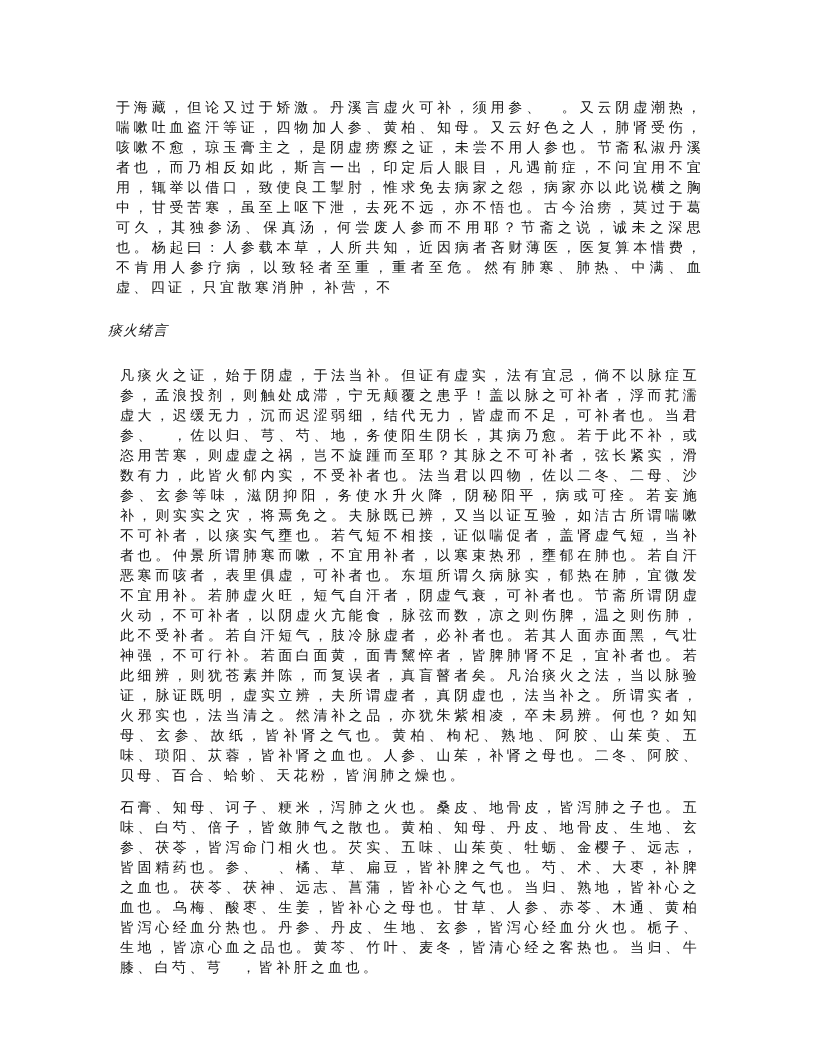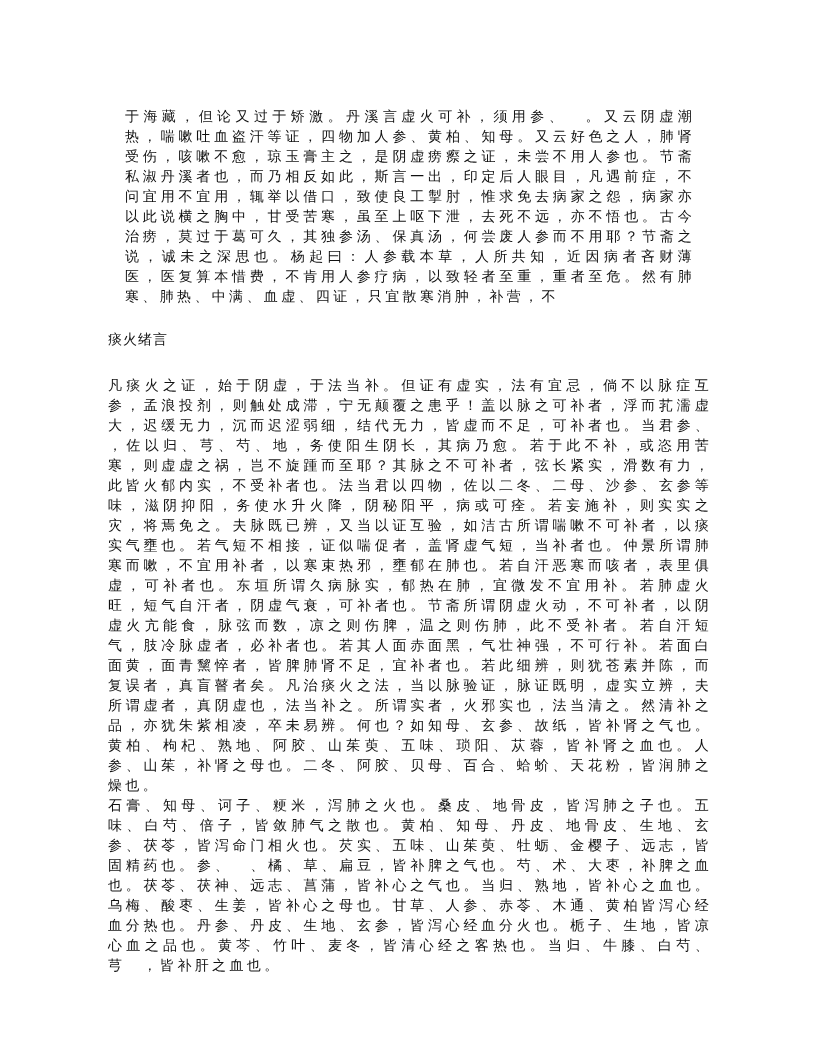--- a/index.html
+++ b/index.html
@@ -1,22 +1,22 @@
 <!DOCTYPE html>
 <html><head>
 <meta charset="utf-8">
 <style>
   html, body { margin: 0; padding: 0; background: #ffffff; }
   body { width: 816px; height: 1056px; position: relative; overflow: hidden;
          font-family: "DejaVu Sans", "Liberation Sans", sans-serif; color: #111111; }
   .page { position: absolute; left: 108px; top: 89px; width: 604px; }
-  .para { font-size: 14px; line-height: 20px; letter-spacing: 3.35px; margin: 17px; text-align: justify; word-break: break-all; }
-  .heading { font-size: 14px; line-height: 20px; letter-spacing: 1px; margin: 23px 0 0 0; }
+  .para { font-size: 14px; line-height: 20px; letter-spacing: 3.35px; margin: 8px; text-align: justify; word-break: break-all; }
+  .heading { font-size: 14px; line-height: 20px; letter-spacing: 1px; margin: 23px 0 0 0; font-style: italic; }
   .sec2 { margin-top: 26px; }
-  .sub { margin: 0; }
+  .sub { margin: 12px; font-family: Liberation Serif, serif; }
 </style>
 </head>
 <body>
 
 <div class="page">
   <p class="para">于海藏，但论又过于矫激。丹溪言虚火可补，须用参、　。又云阴虚潮热，喘嗽吐血盗汗等证，四物加人参、黄柏、知母。又云好色之人，肺肾受伤，咳嗽不愈，琼玉膏主之，是阴虚痨瘵之证，未尝不用人参也。节斋私淑丹溪者也，而乃相反如此，斯言一出，印定后人眼目，凡遇前症，不问宜用不宜用，辄举以借口，致使良工掣肘，惟求免去病家之怨，病家亦以此说横之胸中，甘受苦寒，虽至上呕下泄，去死不远，亦不悟也。古今治痨，莫过于葛可久，其独参汤、保真汤，何尝废人参而不用耶？节斋之说，诚未之深思也。杨起曰：人参载本草，人所共知，近因病者吝财薄医，医复算本惜费，不肯用人参疗病，以致轻者至重，重者至危。然有肺寒、肺热、中满、血虚、四证，只宜散寒消肿，补营，不</p>
   <p class="heading">痰火绪言</p>
   <div class="sec2">
     <p class="para sub">凡痰火之证，始于阴虚，于法当补。但证有虚实，法有宜忌，倘不以脉症互参，孟浪投剂，则触处成滞，宁无颠覆之患乎！盖以脉之可补者，浮而芤濡虚大，迟缓无力，沉而迟涩弱细，结代无力，皆虚而不足，可补者也。当君参、　，佐以归、芎、芍、地，务使阳生阴长，其病乃愈。若于此不补，或恣用苦寒，则虚虚之祸，岂不旋踵而至耶？其脉之不可补者，弦长紧实，滑数有力，此皆火郁内实，不受补者也。法当君以四物，佐以二冬、二母、沙参、玄参等味，滋阴抑阳，务使水升火降，阴秘阳平，病或可痊。若妄施补，则实实之灾，将焉免之。夫脉既已辨，又当以证互验，如洁古所谓喘嗽不可补者，以痰实气壅也。若气短不相接，证似喘促者，盖肾虚气短，当补者也。仲景所谓肺寒而嗽，不宜用补者，以寒束热邪，壅郁在肺也。若自汗恶寒而咳者，表里俱虚，可补者也。东垣所谓久病脉实，郁热在肺，宜微发不宜用补。若肺虚火旺，短气自汗者，阴虚气衰，可补者也。节斋所谓阴虚火动，不可补者，以阴虚火亢能食，脉弦而数，凉之则伤脾，温之则伤肺，此不受补者。若自汗短气，肢冷脉虚者，必补者也。若其人面赤面黑，气壮神强，不可行补。若面白面黄，面青黧悴者，皆脾肺肾不足，宜补者也。若此细辨，则犹苍素并陈，而复误者，真盲瞽者矣。凡治痰火之法，当以脉验证，脉证既明，虚实立辨，夫所谓虚者，真阴虚也，法当补之。所谓实者，火邪实也，法当清之。然清补之品，亦犹朱紫相凌，卒未易辨。何也？如知母、玄参、故纸，皆补肾之气也。黄柏、枸杞、熟地、阿胶、山茱萸、五味、琐阳、苁蓉，皆补肾之血也。人参、山茱，补肾之母也。二冬、阿胶、贝母、百合、蛤蚧、天花粉，皆润肺之燥也。</p>
     <p class="para sub">石膏、知母、诃子、粳米，泻肺之火也。桑皮、地骨皮，皆泻肺之子也。五味、白芍、倍子，皆敛肺气之散也。黄柏、知母、丹皮、地骨皮、生地、玄参、茯苓，皆泻命门相火也。芡实、五味、山茱萸、牡蛎、金樱子、远志，皆固精药也。参、　、橘、草、扁豆，皆补脾之气也。芍、术、大枣，补脾之血也。茯苓、茯神、远志、菖蒲，皆补心之气也。当归、熟地，皆补心之血也。乌梅、酸枣、生姜，皆补心之母也。甘草、人参、赤苓、木通、黄柏皆泻心经血分热也。丹参、丹皮、生地、玄参，皆泻心经血分火也。栀子、生地，皆凉心血之品也。黄芩、竹叶、麦冬，皆清心经之客热也。当归、牛膝、白芍、芎　，皆补肝之血也。</p>

